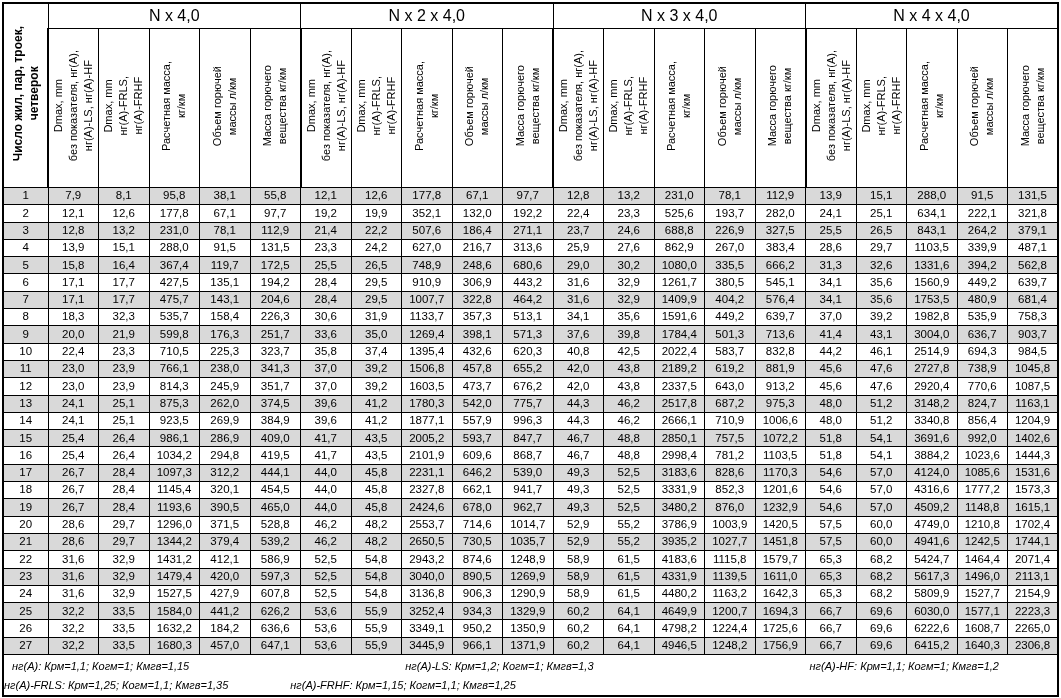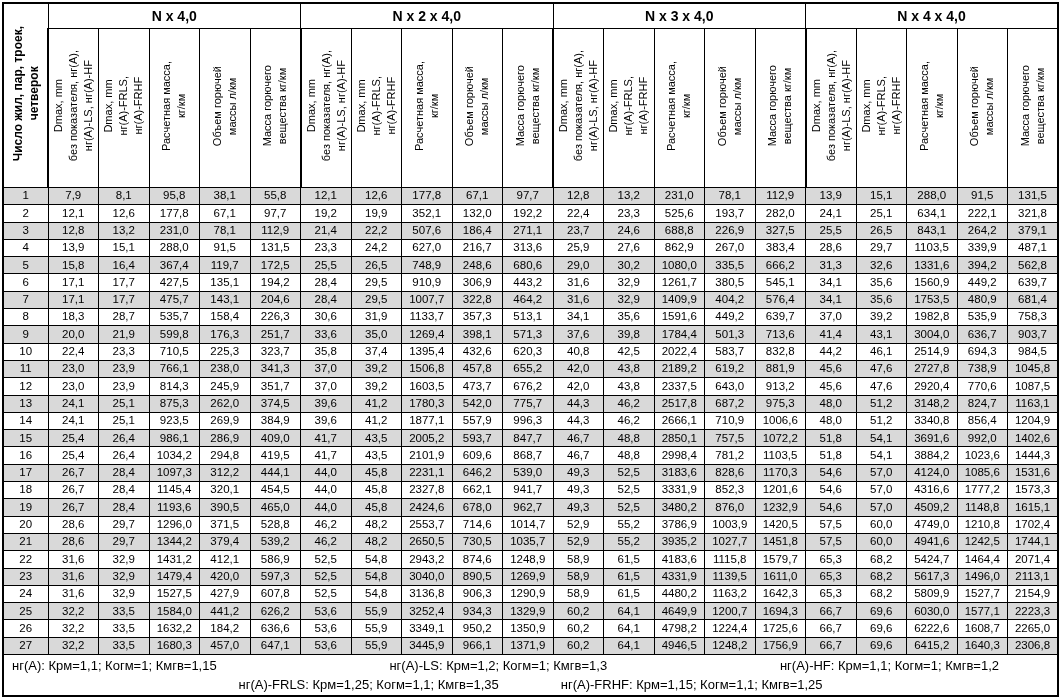--- a/index.html
+++ b/index.html
@@ -21,22 +21,22 @@
     border: 1px solid #000;
     padding: 0;
     text-align: center;
     vertical-align: middle;
     overflow: hidden;
   }
   col.c-num { width: 45px; }
   
   th.ghead {
     height: 24px;
-    font-size: 14px;
-    font-weight: bold;
+    font-size: 16px;
+    font-weight: normal;
     border-left-width: 2px;
   }
   
   th.colhead {
     height: 158px;
     font-weight: normal;
     border-bottom-width: 2px;
   }
   th.colhead.gsep, td.gsep { border-left-width: 2px; }
   th.corner {
@@ -56,26 +56,27 @@
   .vtext.big { font-size: 12px; line-height: 16px; max-height: 180px; }
   tbody td {
     height: 16.3px;
     font-size: 11.5px;
     line-height: 1;
   }
   tbody tr:nth-child(odd) { background: #d9d9d9; }
   tfoot td {
     border-top-width: 2px;
     height: 40px;
-    font-size: 13px;
+    font-size: 11px;
     vertical-align: middle;
+    font-style: italic;
   }
   .fline { display: flex; align-items: center; height: 19px; }
   .fline1 { justify-content: space-between; padding: 0 58px 0 8px; }
-  .fline2 { justify-content: center; gap: 62px; }
+  .fline2 { justify-content: flex-start; gap: 62px; }
 </style>
 </head>
 <body>
 
 <div class="table-wrap">
   <table class="spec">
     <colgroup>
       <col class="c-num">
       <col>
         <col>
@@ -318,21 +319,21 @@
           <td>576,4</td>
           <td class="gsep">34,1</td>
           <td>35,6</td>
           <td>1753,5</td>
           <td>480,9</td>
           <td>681,4</td>
         </tr>
         <tr>
           <td>8</td>
           <td class="gsep">18,3</td>
-          <td>28,7</td>
+          <td>32,3</td>
           <td>535,7</td>
           <td>158,4</td>
           <td>226,3</td>
           <td class="gsep">30,6</td>
           <td>31,9</td>
           <td>1133,7</td>
           <td>357,3</td>
           <td>513,1</td>
           <td class="gsep">34,1</td>
           <td>35,6</td>

